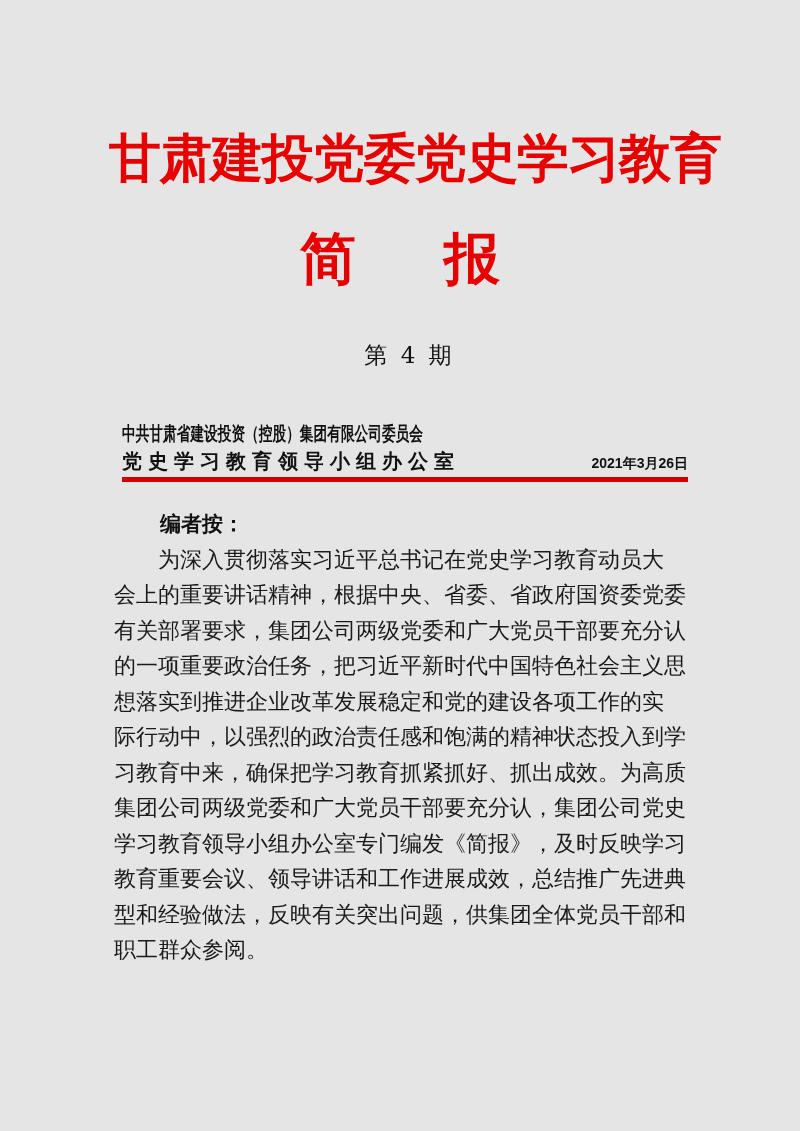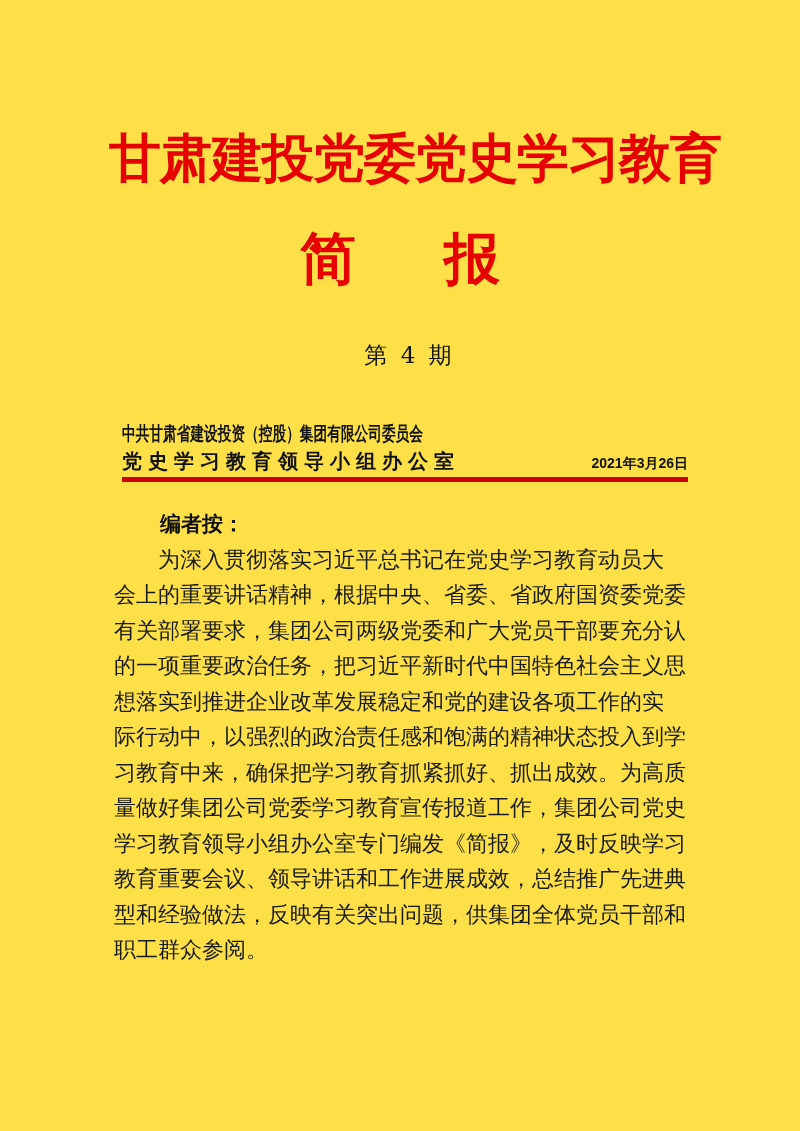--- a/index.html
+++ b/index.html
@@ -1,18 +1,18 @@
 <!DOCTYPE html>
 <html><head>
 <meta charset="utf-8">
 <style>
   html,body { margin:0; padding:0; background:#ffffff; }
   .page {
     position:relative; width:800px; height:1131px; margin:0 auto;
-    background:#fde047; overflow:hidden;
+    background:#e5e5e5; overflow:hidden;
     font-family:"DejaVu Serif", serif;
   }
   .masthead-title {
     position:absolute; top:128px; left:0; width:100%;
     box-sizing:border-box; padding-left:30px;
     text-align:center; white-space:nowrap;
     font-family:"Liberation Sans", sans-serif;
     font-weight:bold; font-size:52px; line-height:60px;
     letter-spacing:-1px; color:#e60000;
   }
@@ -95,21 +95,21 @@
   <div class="body-text">
     <div class="body-line editor-label">编者按：</div>
     <div>
         <div class="body-line indent">为深入贯彻落实习近平总书记在党史学习教育动员大</div>
         <div class="body-line">会上的重要讲话精神，根据中央、省委、省政府国资委党委</div>
         <div class="body-line">有关部署要求，集团公司两级党委和广大党员干部要充分认</div>
         <div class="body-line">的一项重要政治任务，把习近平新时代中国特色社会主义思</div>
         <div class="body-line">想落实到推进企业改革发展稳定和党的建设各项工作的实</div>
         <div class="body-line">际行动中，以强烈的政治责任感和饱满的精神状态投入到学</div>
         <div class="body-line">习教育中来，确保把学习教育抓紧抓好、抓出成效。为高质</div>
-        <div class="body-line">量做好集团公司党委学习教育宣传报道工作，集团公司党史</div>
+        <div class="body-line">集团公司两级党委和广大党员干部要充分认，集团公司党史</div>
         <div class="body-line">学习教育领导小组办公室专门编发《简报》，及时反映学习</div>
         <div class="body-line">教育重要会议、领导讲话和工作进展成效，总结推广先进典</div>
         <div class="body-line">型和经验做法，反映有关突出问题，供集团全体党员干部和</div>
         <div class="body-line">职工群众参阅。</div>
       </div>
   </div>
 
 </div>
 
 </body></html>

